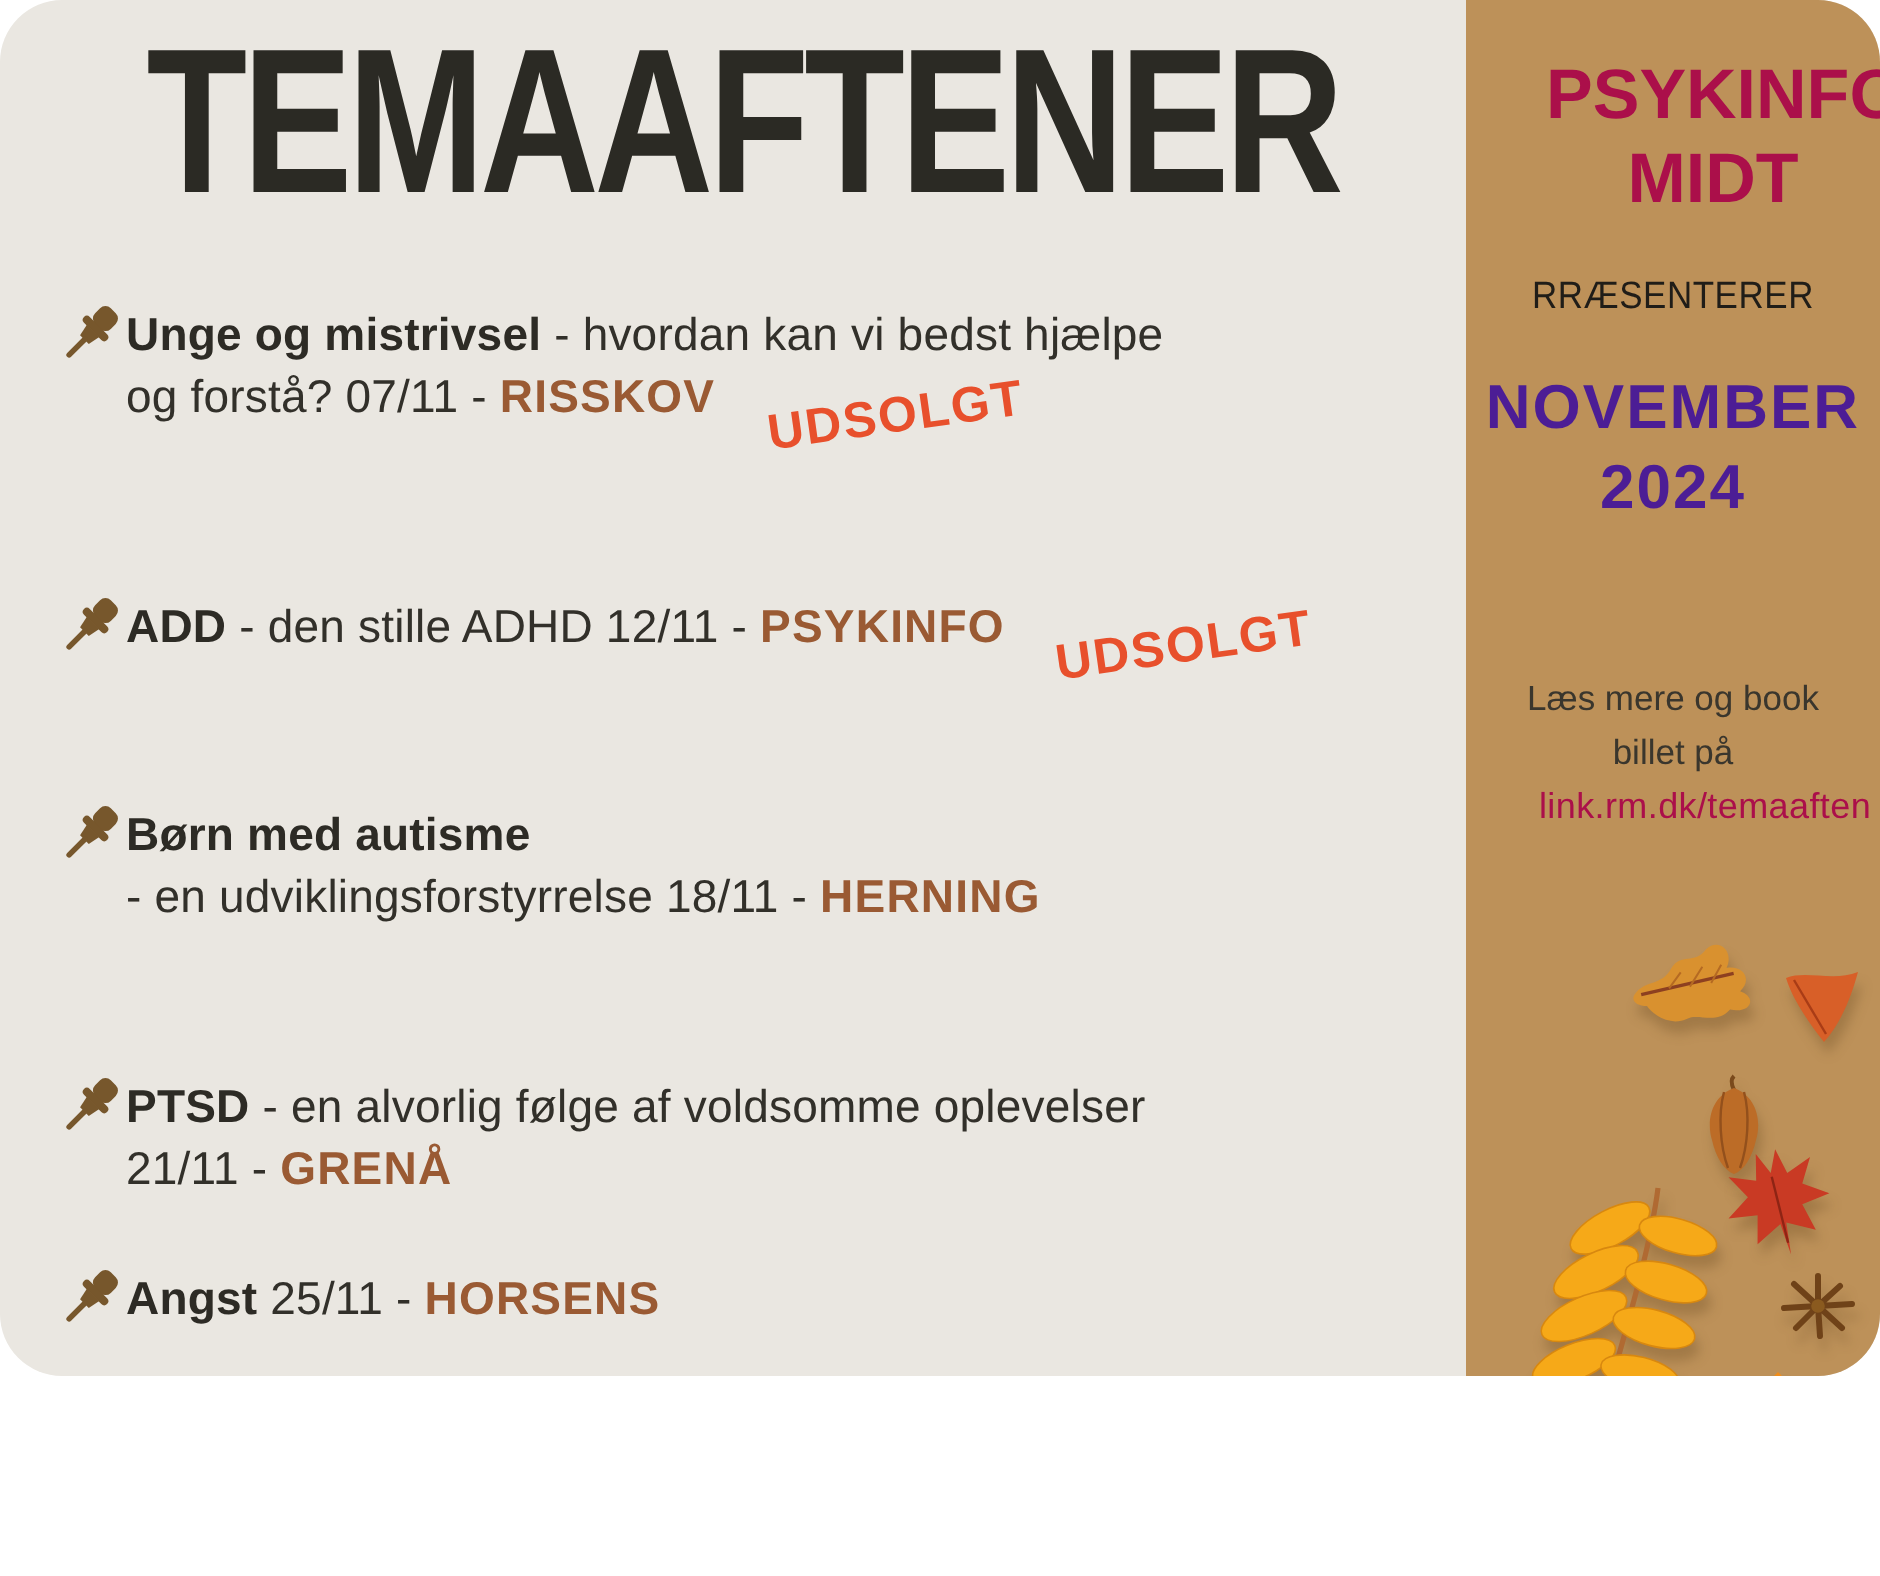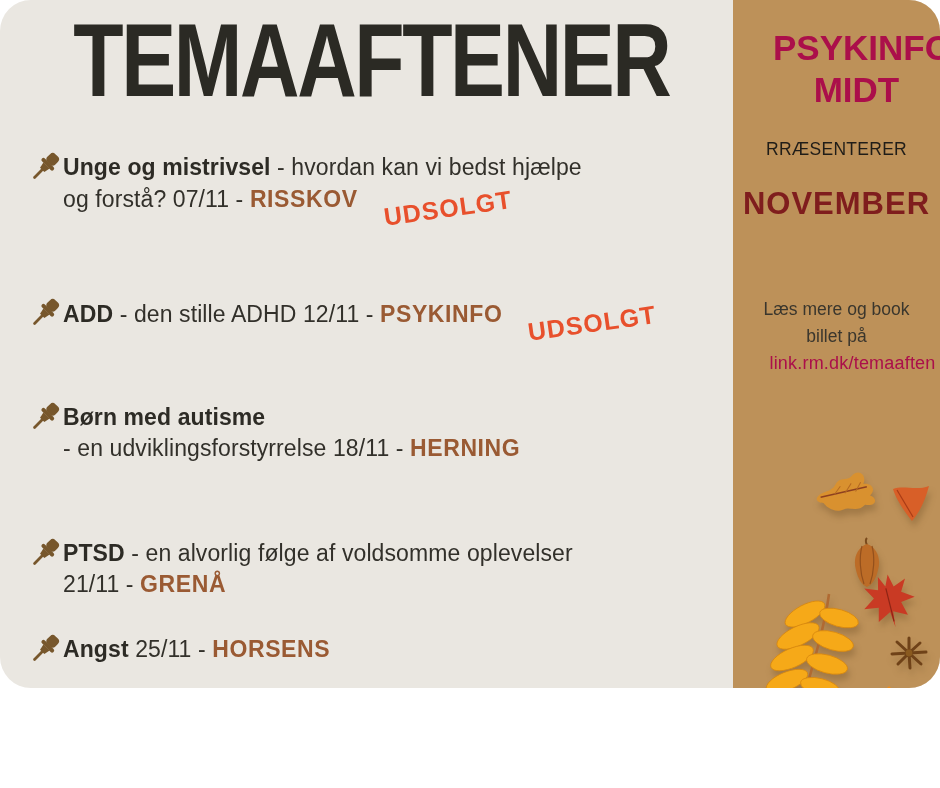--- a/index.html
+++ b/index.html
@@ -43,21 +43,21 @@
     color: #ab0f4a; font-weight: bold;
     font-size: 35px; line-height: 42px; letter-spacing: 0px; padding-left: 40px;
   }
   .presents {
     margin-top: 27px;
     color: #201d18; font-size: 19px; letter-spacing: 0.3px;
     transform: scaleX(0.92); transform-origin: 50% 50%;
   }
   .month {
     margin-top: 24px;
-    color: #7f1d1d; font-weight: bold;
+    color: #4c1d95; font-weight: bold;
     font-size: 31px; line-height: 40px; letter-spacing: 1px;
   }
   .booking { margin-top: 72px; font-size: 17.5px; line-height: 27px; color: #3a362d; }
   .booking-link { color: #ab0f4a; font-size: 18px; letter-spacing: 0.2px; padding-left: 32px; }
   
   .leaf { position: absolute; filter: drop-shadow(2px 6px 3px rgba(80,50,15,0.25)); }
   .leaf-oak      { left: 82px;  top: 468px; }
   .leaf-red      { left: 158px; top: 483px; }
   .leaf-physalis { left: 117px; top: 537px; }
   .leaf-maple    { left: 127px; top: 572px; }
@@ -149,20 +149,21 @@
   </div>
 
   <div class="sidebar">
     <div class="brand">
       <div>PSYKINFO</div>
       <div>MIDT</div>
     </div>
     <div class="presents">RRÆSENTERER</div>
     <div class="month">
       <div>NOVEMBER</div>
+      <div>2024</div>
     </div>
     <div class="booking">
       <div>Læs mere og book</div>
       <div>billet på</div>
       <div class="booking-link">link.rm.dk/temaaften</div>
     </div>
 
     <svg class="leaf leaf-oak" width="76" height="52" viewBox="0 0 76 52">
       <g transform="rotate(12 38 26)">
         <path d="M4 36 C8 28 16 30 19 20 C22 11 30 16 34 7 C39 0 48 5 46 14 C54 11 60 17 55 24 C64 25 63 34 52 34 C47 43 37 39 32 43 C24 49 14 44 11 41 C6 42 2 40 4 36 Z" fill="#d9912f"></path>

